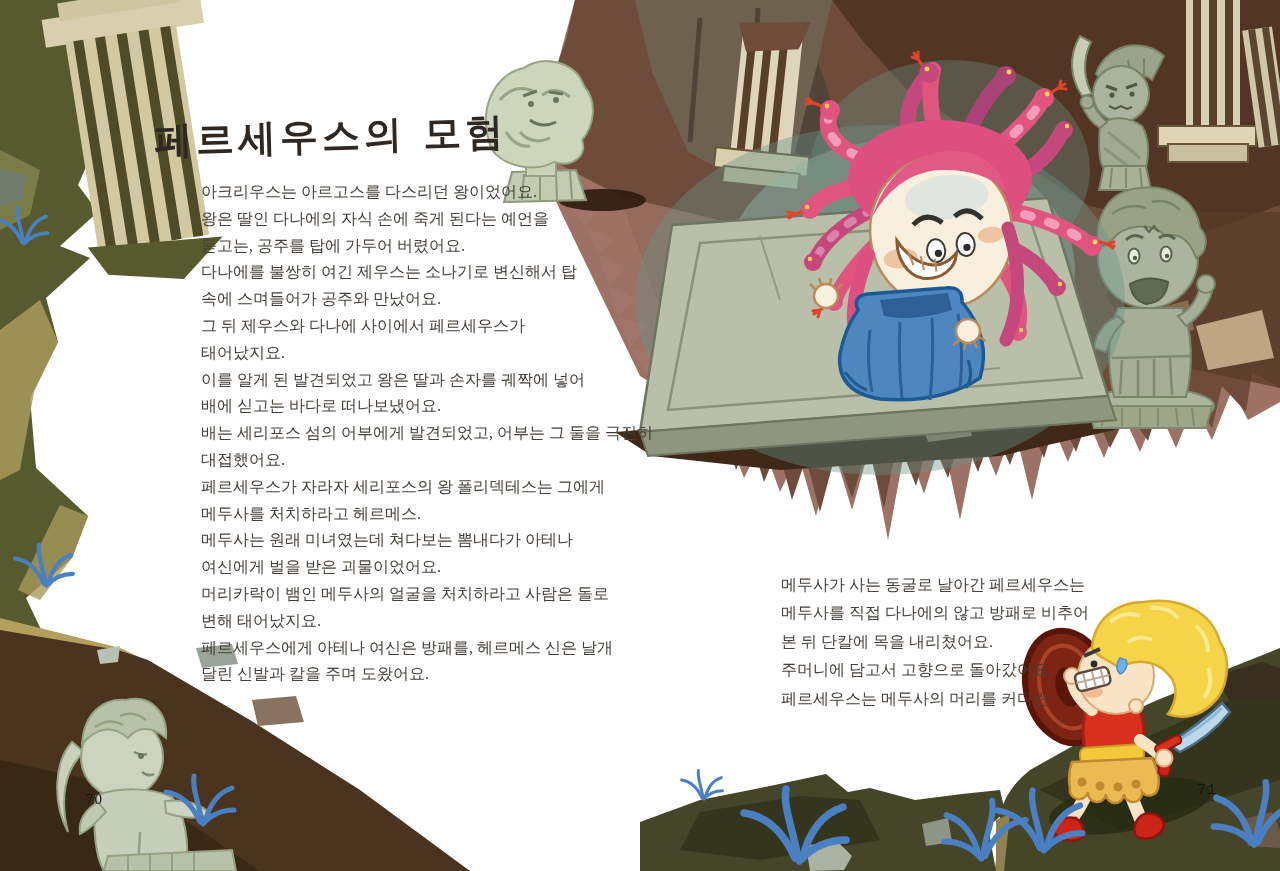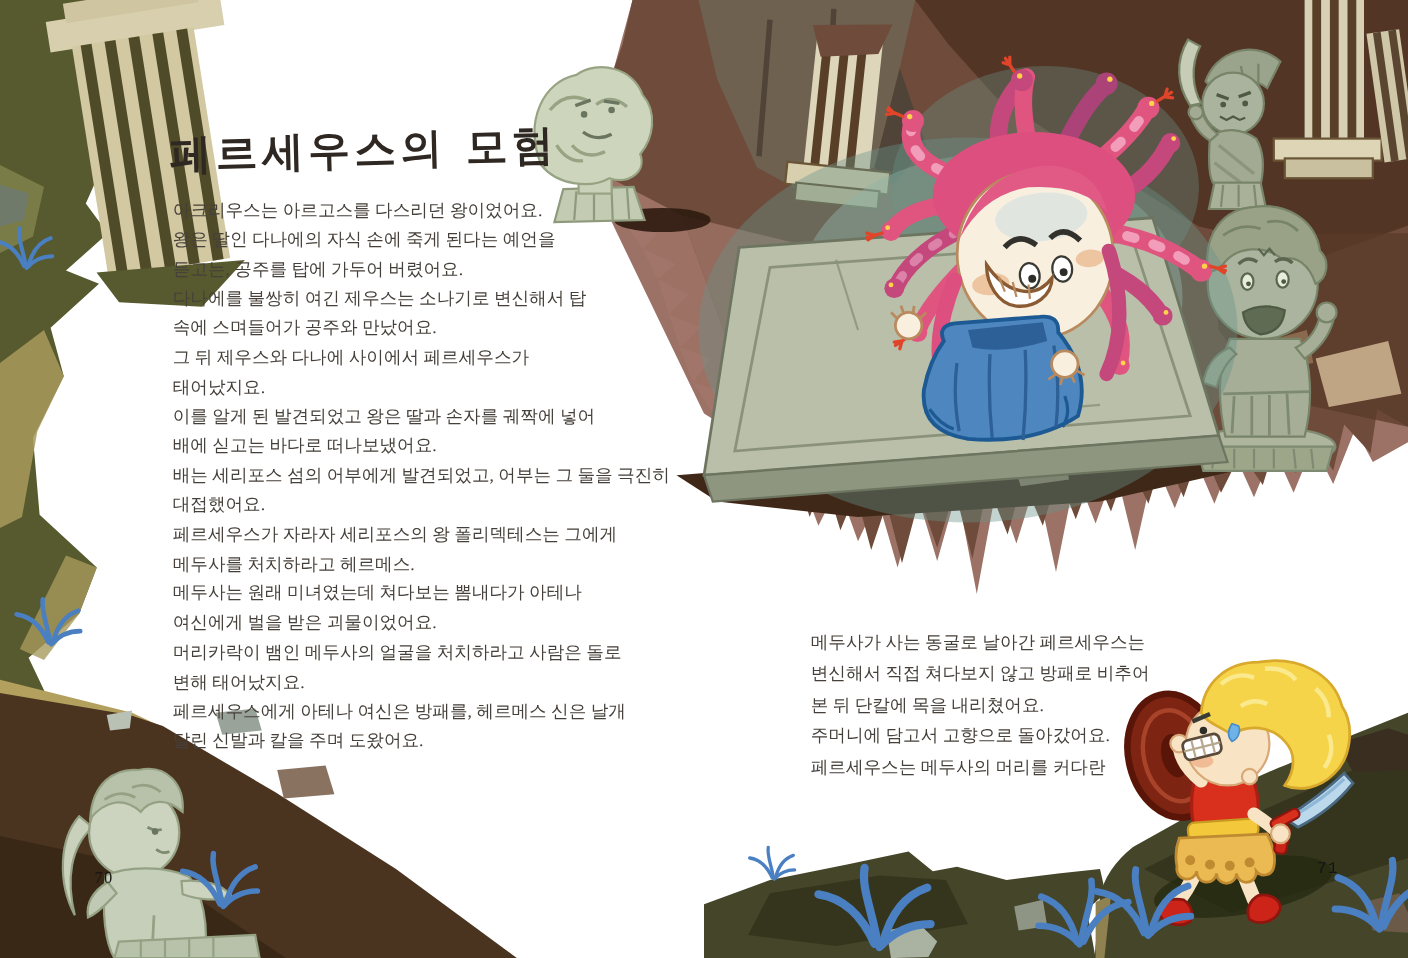--- a/index.html
+++ b/index.html
@@ -6,21 +6,21 @@
   .page{position:relative;width:1280px;height:871px;background:#ffffff;overflow:hidden;
         font-family:"Liberation Serif",serif;}
   .art{position:absolute;left:0;top:0;width:1280px;height:871px;}
   .title{position:absolute;left:154px;top:86px;font-family:"DejaVu Sans",sans-serif;
          font-weight:800;font-size:38px;letter-spacing:4px;color:#2f2822;
          transform:rotate(-1.5deg);white-space:nowrap;}
   .body-left{position:absolute;left:157px;top:179px;width:400px;font-size:16px;
          line-height:26.8px;color:#46403a;}
   .body-right{position:absolute;left:737px;top:571px;width:340px;font-size:16px;
          line-height:28.4px;color:#46403a;}
-  .body-left div,.body-right div{white-space:nowrap;}
+  .body-left div,.body-right div{white-space:nowrap;margin-left:44px;}
   .pagenum{position:absolute;font-size:15px;color:#141414;letter-spacing:1px;}
   #pn-left{left:86px;top:791px;}
   #pn-right{left:1197px;top:782px;font-family:Liberation Mono, monospace;}
 </style>
 </head>
 <body>
 
 <div class="page">
 
 <svg class="art" viewBox="0 0 1280 871">
@@ -389,21 +389,21 @@
     <div>메두사는 원래 미녀였는데 쳐다보는 뽐내다가 아테나</div>
     <div>여신에게 벌을 받은 괴물이었어요.</div>
     <div>머리카락이 뱀인 메두사의 얼굴을 처치하라고 사람은 돌로</div>
     <div>변해 태어났지요.</div>
     <div>페르세우스에게 아테나 여신은 방패를, 헤르메스 신은 날개</div>
     <div>달린 신발과 칼을 주며 도왔어요.</div>
   </div>
 
   <div class="body-right">
     <div>메두사가 사는 동굴로 날아간 페르세우스는</div>
-    <div>변신해서 직접 쳐다보지 않고 방패로 비추어</div>
+    <div>메두사를 직접 다나에의 않고 방패로 비추어</div>
     <div>본 뒤 단칼에 목을 내리쳤어요.</div>
     <div>주머니에 담고서 고향으로 돌아갔어요.</div>
     <div>페르세우스는 메두사의 머리를 커다란</div>
   </div>
 
   <div class="pagenum" id="pn-left">70</div>
   <div class="pagenum" id="pn-right">71</div>
 
 </div>
 

